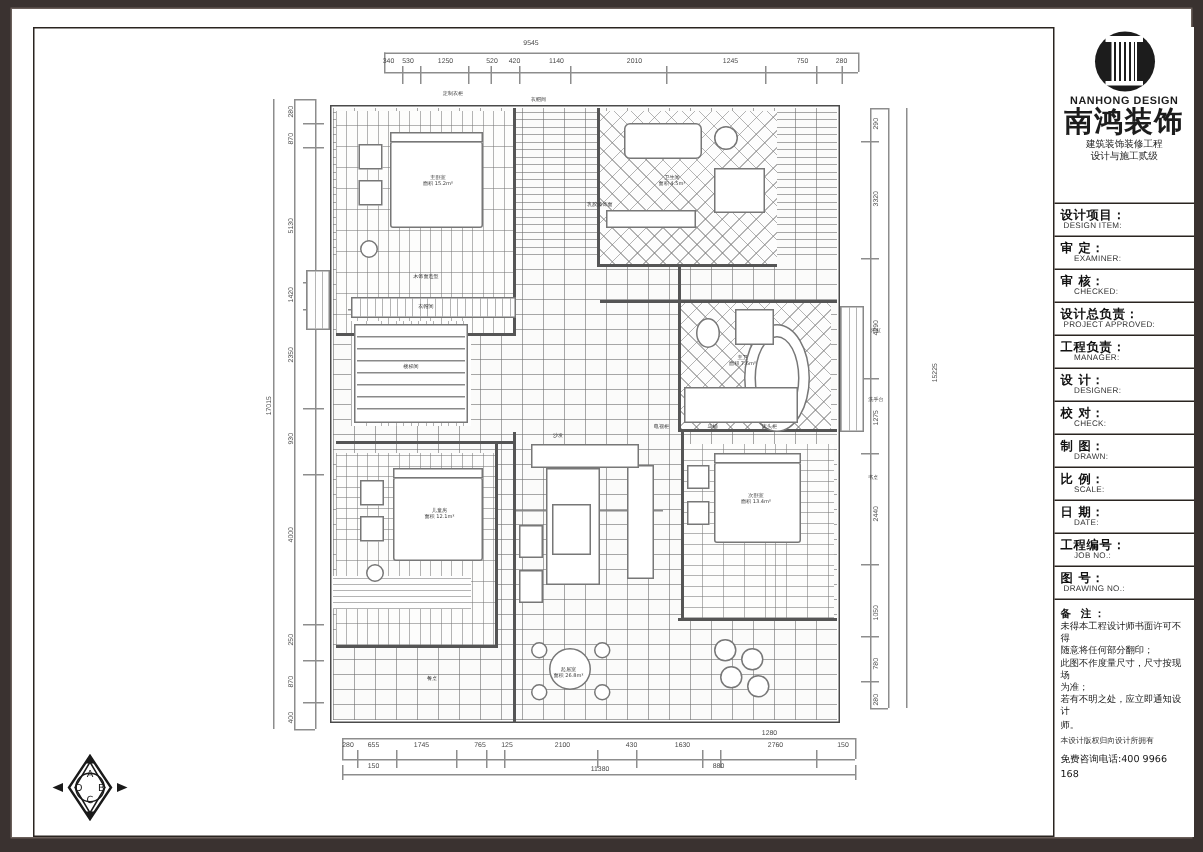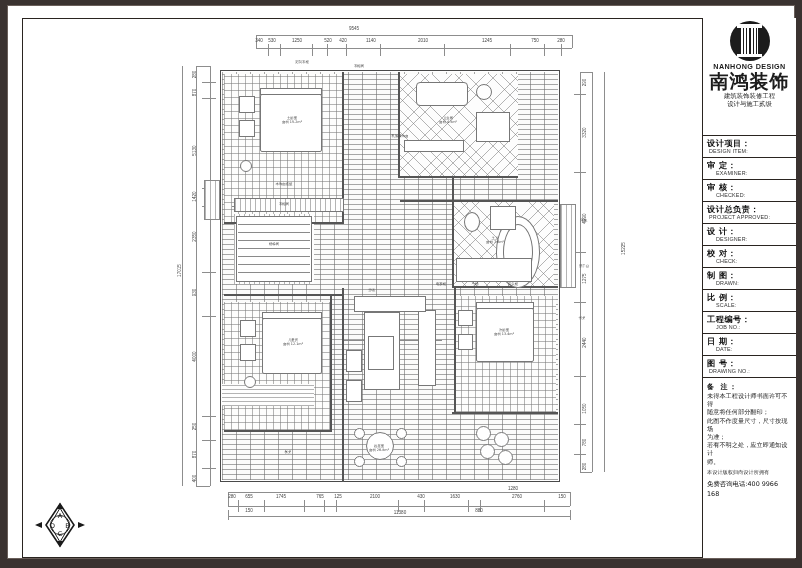--- a/index.html
+++ b/index.html
@@ -544,42 +544,46 @@
       </div>
       <div class="tb-row">
         <div class="tb-cn">审  核：</div>
         <div class="tb-en ind">CHECKED:</div>
       </div>
       <div class="tb-row">
         <div class="tb-cn">设计总负责：</div>
         <div class="tb-en">PROJECT APPROVED:</div>
       </div>
       <div class="tb-row">
+        <div class="tb-cn">工程负责：</div>
+        <div class="tb-en ind">MANAGER:</div>
+      </div>
+      <div class="tb-row">
         <div class="tb-cn">设  计：</div>
         <div class="tb-en ind">DESIGNER:</div>
       </div>
       <div class="tb-row">
         <div class="tb-cn">校  对：</div>
         <div class="tb-en ind">CHECK:</div>
       </div>
       <div class="tb-row">
         <div class="tb-cn">制  图：</div>
         <div class="tb-en ind">DRAWN:</div>
       </div>
       <div class="tb-row">
         <div class="tb-cn">比  例：</div>
         <div class="tb-en ind">SCALE:</div>
       </div>
       <div class="tb-row">
+        <div class="tb-cn">日  期：</div>
+        <div class="tb-en ind">DATE:</div>
+      </div>
+      <div class="tb-row">
         <div class="tb-cn">工程编号：</div>
         <div class="tb-en ind">JOB NO.:</div>
-      </div>
-      <div class="tb-row">
-        <div class="tb-cn">日  期：</div>
-        <div class="tb-en ind">DATE:</div>
       </div>
       <div class="tb-row">
         <div class="tb-cn">图  号：</div>
         <div class="tb-en">DRAWING NO.:</div>
       </div>
 
       <div class="tb-row tb-notes">
         <div class="note-head">备 注：</div>
         <div class="note-line">未得本工程设计师书面许可不得</div>
         <div class="note-line">随意将任何部分翻印；</div>

